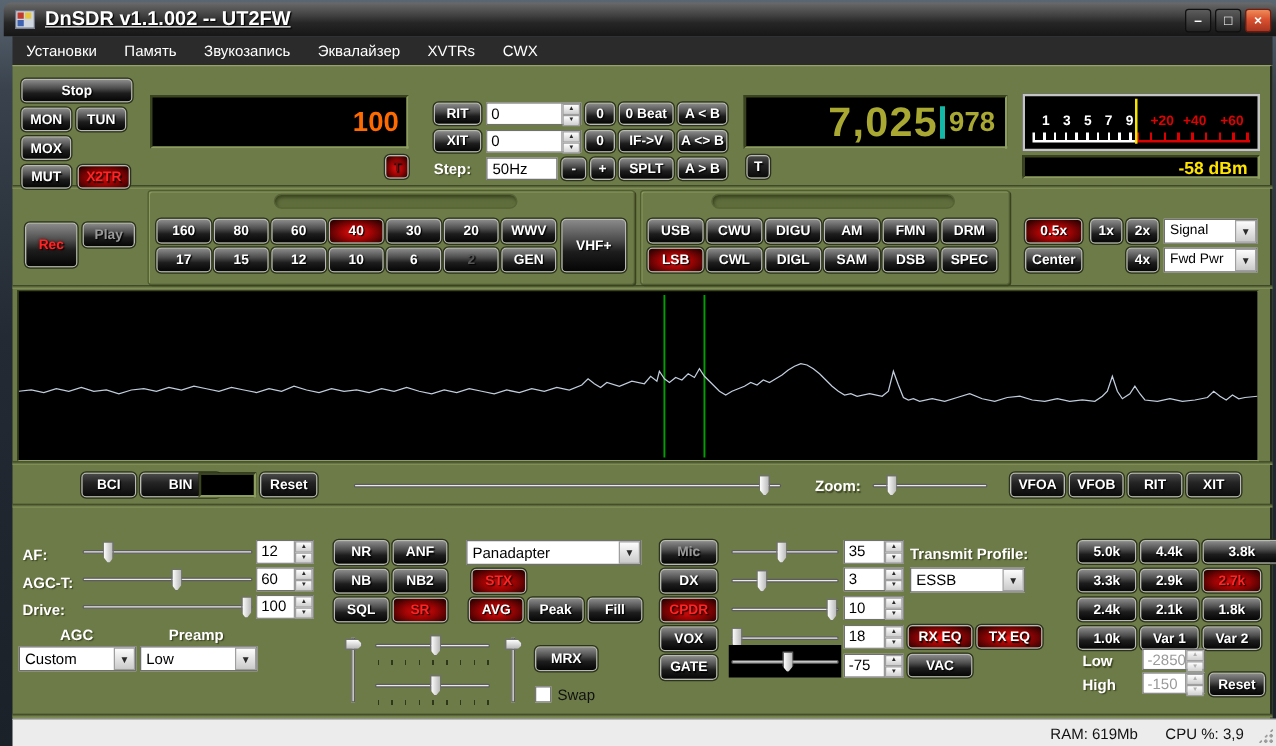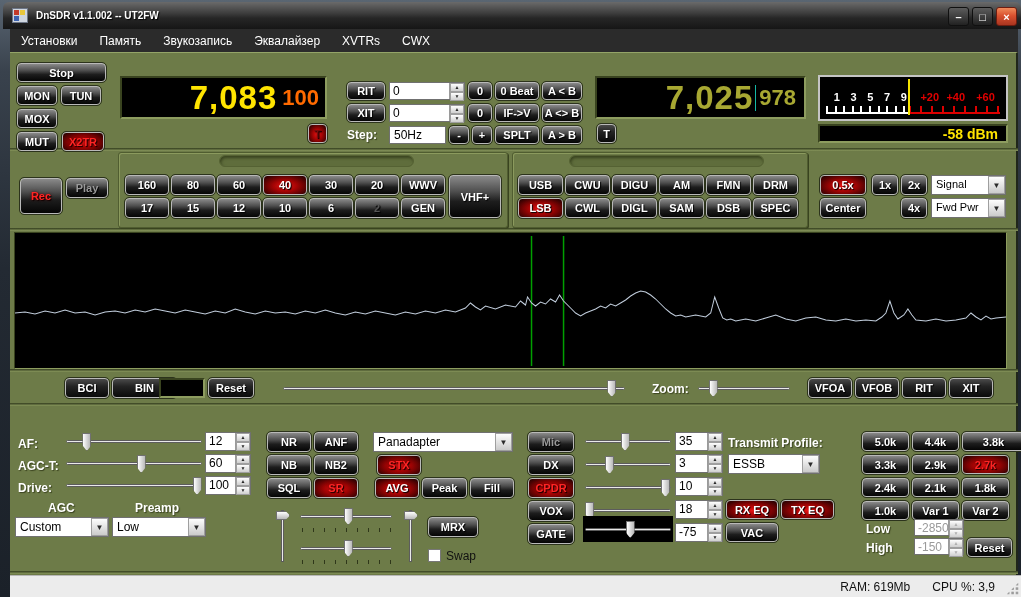--- a/index.html
+++ b/index.html
@@ -6,21 +6,21 @@
   html,body { width:1021px; height:597px; overflow:hidden; }
   body { font-family:"Liberation Sans", sans-serif; background:#242b34; }
   #app { position:relative; width:1021px; height:597px;
          background:linear-gradient(180deg,#5a6672 0%,#39424d 12%,#232a33 45%,#1b2129 100%); }
   .abs { position:absolute; }
 
   
   .titlebar { left:3px; top:2px; width:1018px; height:27px;
     background:linear-gradient(180deg,#6a6a6a 0%,#3f3f3f 40%,#262626 60%,#161616 100%);
     border-radius:6px 6px 0 0; display:flex; align-items:center; }
-  .title-text { color:#fff; font-size:10px; font-weight:bold; margin-left:8px; text-shadow:1px 1px 1px #000; }
+  .title-text { color:#fff; font-size:16px; font-weight:bold; margin-left:8px; text-shadow:1px 1px 1px #000;text-decoration:underline; }
   .app-icon { width:16px; height:15px; margin-left:9px; background:#cfd6df; border:1px solid #6d7687; position:relative; }
   .app-icon i { position:absolute; width:5px; height:5px; }
   .app-icon i:nth-child(1){ left:1px; top:1px; background:#c23a2b; }
   .app-icon i:nth-child(2){ left:7px; top:1px; background:#e8c73c; }
   .app-icon i:nth-child(3){ left:1px; top:7px; background:#3c62b0; }
   .winbtn { width:21px; height:19px; border-radius:3px; border:1px solid #101010; color:#fff;
     font-size:11px; font-weight:bold; display:flex; align-items:center; justify-content:center;
     background:linear-gradient(180deg,#5c5c5c,#222); margin-left:3px; cursor:pointer; }
   .winbtn.close { background:linear-gradient(180deg,#f08a5a 0%,#d9512f 45%,#a93520 100%); border-color:#6e1d10; }
   .winbtns { position:absolute; right:4px; top:5px; display:flex; }
@@ -84,21 +84,21 @@
 
   .groupbox { position:absolute; background:#6d7b48; border:1px solid #505d30;
     box-shadow:inset 1px 1px 0 #8b9a5e, 1px 1px 0 #39431f; border-radius:3px; }
   .gb-strip { position:absolute; height:12px; background:#5f6d3c; border-radius:6px;
     box-shadow:inset 1px 2px 3px #39431f, inset -1px -1px 1px #87966014; border:1px solid #556233; }
 
   
   .freq-main { color:#ffe400; font-weight:bold; font-size:33px; letter-spacing:1px; line-height:37px; }
   .freq-sub-a { color:#ff6a00; font-weight:bold; font-size:22px; margin-left:5px; }
   .freq-b .freq-main { color:#a8a832; }
-  .freq-sub-b { color:#a8a832; font-weight:bold; font-size:22px; margin-left:2px; border-left:1px solid #14b8a6; padding-left:3px; }
+  .freq-sub-b { color:#a8a832; font-weight:bold; font-size:22px; margin-left:2px; border-left:4px solid #14b8a6; padding-left:3px; }
   .bandmode { color:#00d400; font-weight:bold; font-size:12px; letter-spacing:1px; }
 
   .meter { background:#000; border:2px solid #c4c4c4; }
   .meter span { position:absolute; font-size:11px; font-weight:bold; transform:translateX(-50%); }
   .meter .w { color:#fff; } .meter .r { color:#e00000; }
 
   .spectrum { background:#000; border:1px solid #8d9c5f; border-top-color:#39431f; border-left-color:#39431f; }
 </style>
 </head>
 <body>
@@ -136,21 +136,20 @@
   <div class="abs seam" style="top:571px"></div>
 
   <div class="btn" style="left:17px;top:63px;width:89px;height:19px">Stop</div>
   <div class="btn" style="left:17px;top:86px;width:40px;height:19px">MON</div>
   <div class="btn" style="left:61px;top:86px;width:40px;height:19px">TUN</div>
   <div class="btn" style="left:17px;top:109px;width:40px;height:19px">MOX</div>
   <div class="btn" style="left:17px;top:132px;width:40px;height:19px">MUT</div>
   <div class="btn on redtext" style="left:62px;top:132px;width:42px;height:19px">X2TR</div>
 
   <div class="lcd" style="left:120px;top:76px;width:207px;height:43px;display:flex;align-items:center;justify-content:flex-end;padding-right:6px">
-    <span class="freq-main">7,083</span>
     <span class="freq-sub-a">100</span>
   </div>
   <div class="btn on" style="left:308px;top:124px;width:19px;height:19px;color:#7a0c0c">T</div>
 
   <div class="btn" style="left:347px;top:82px;width:38px;height:18px">RIT</div>
   <div class="spin" style="left:389px;top:82px;width:76px;height:18px">
     <span class="v">0</span>
     <span class="arrows">
         <i>▲</i>
         <i>▼</i>

